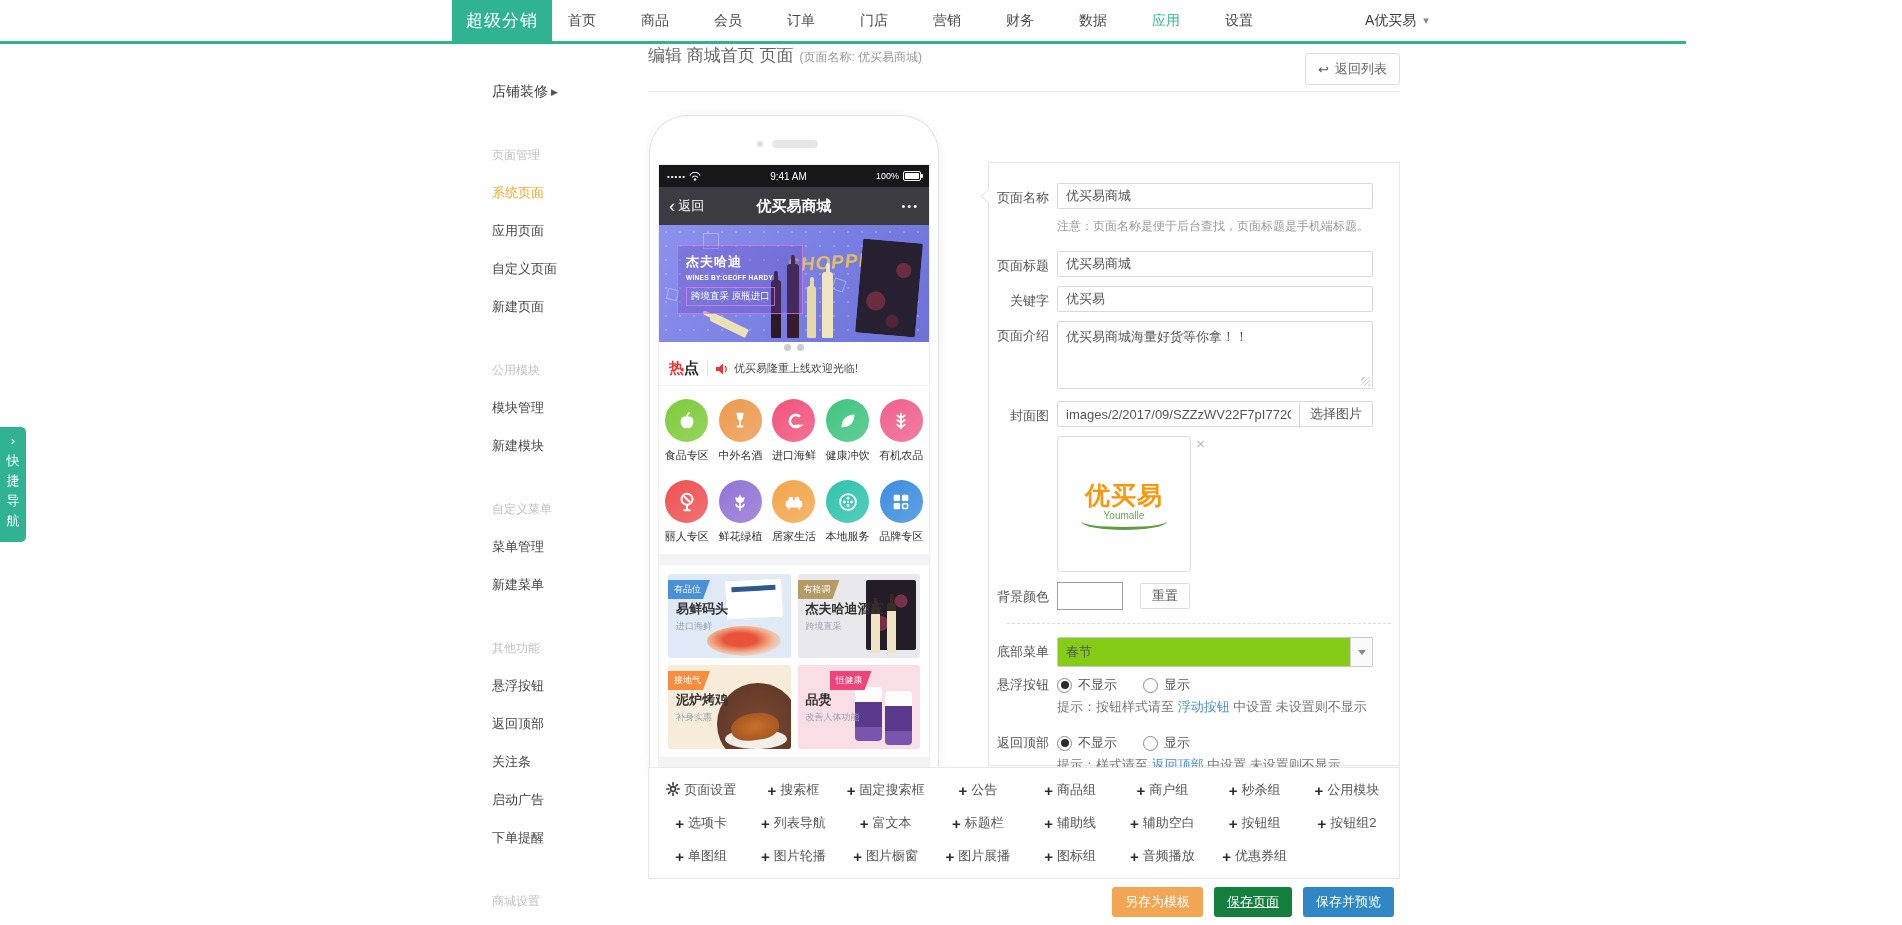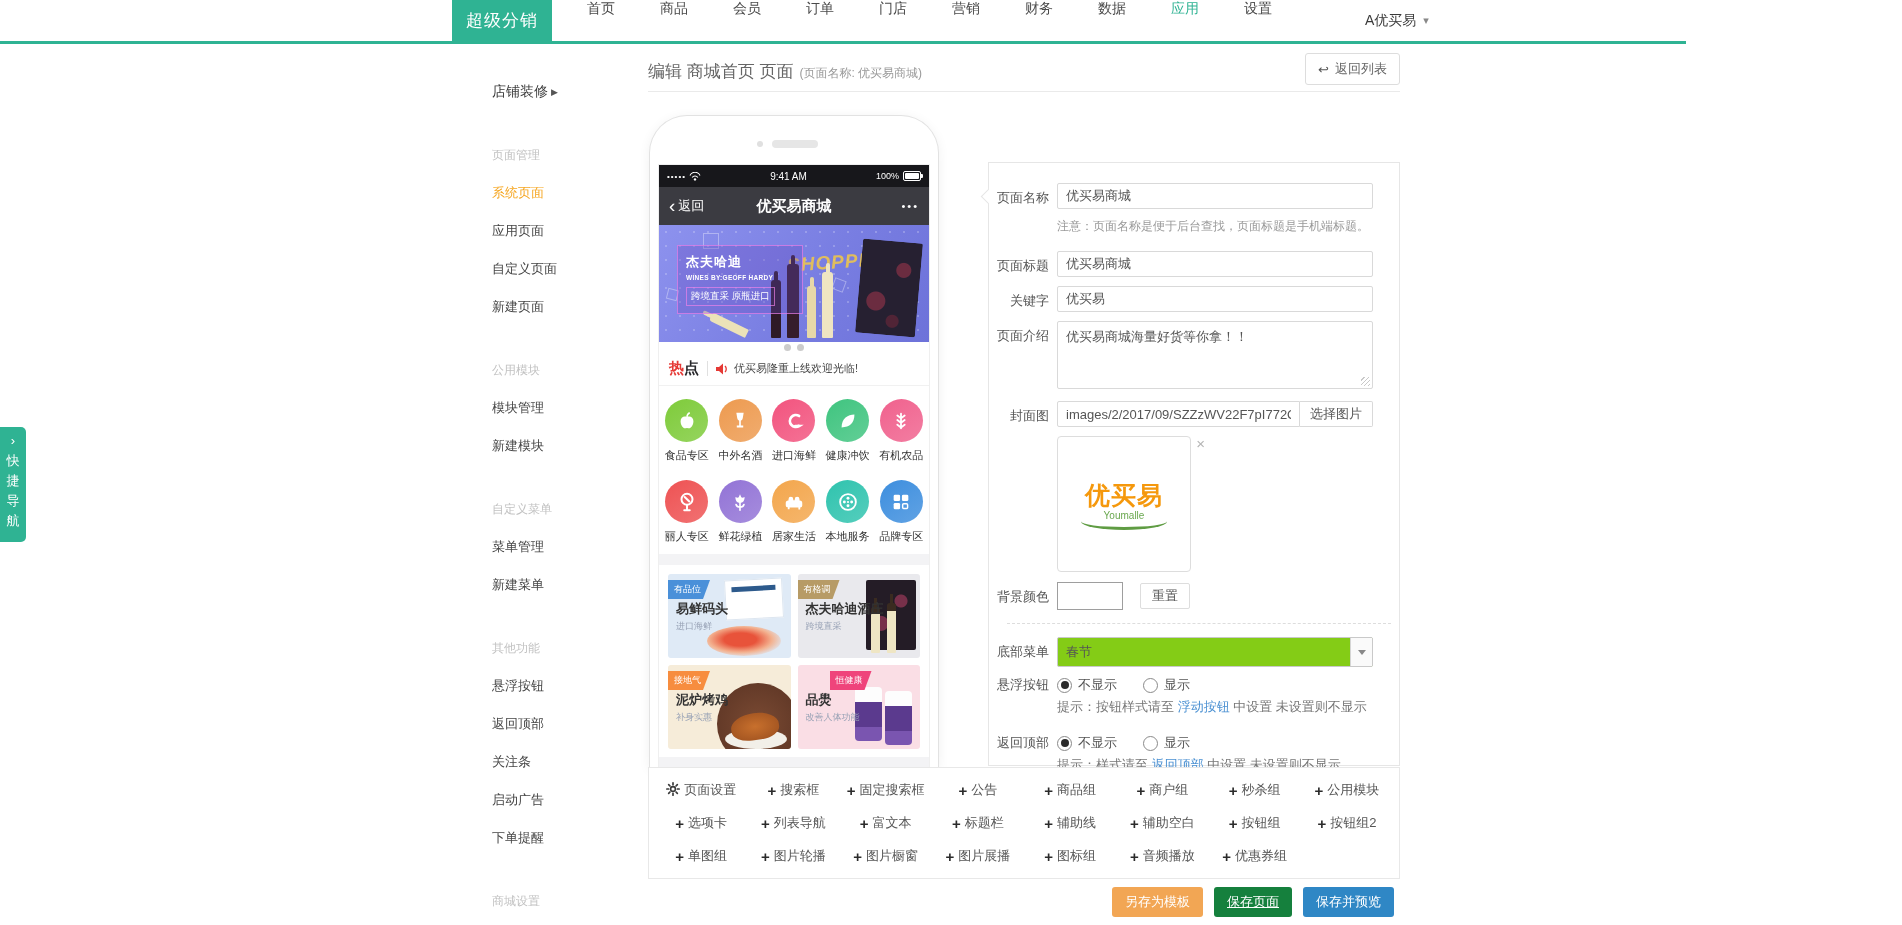--- a/index.html
+++ b/index.html
@@ -2,40 +2,40 @@
 <html><head>
 <meta charset="utf-8">
 <style>
   html,body{margin:0;padding:0}
   body{width:1902px;height:925px;position:relative;overflow:hidden;background:#fff;
        font-family:"Liberation Sans","DejaVu Sans",sans-serif;color:#333;font-size:14px}
   
   .header{position:absolute;left:0;top:0;width:1686px;height:41px;background:#fff;border-bottom:3px solid #2fb393}
   .brand{position:absolute;left:452px;top:0;width:100px;height:41px;background:#2fb393;color:#fff;
          display:flex;align-items:center;justify-content:center;font-size:17px;letter-spacing:1px}
-  .topnav{position:absolute;left:587px;top:0;height:41px;display:flex;gap:45px}
+  .topnav{position:absolute;left:568px;top:0;height:41px;display:flex;align-items:center;gap:45px}
   .nav-item{font-size:14px;color:#4a4a4a;cursor:pointer;white-space:nowrap}
   .nav-item.active{color:#2fb393}
   .usermenu{position:absolute;left:1365px;top:0;height:41px;display:flex;align-items:center;gap:7px;font-size:14px;color:#3a3a3a}
   .usermenu .caret{color:#888;font-size:11px}
   
   .quicknav{position:absolute;left:0;top:427px;width:26px;background:#2fb393;color:#fff;border-radius:0 5px 5px 0;
             padding:9px 0 11px;display:flex;flex-direction:column;align-items:center;gap:5px}
   .qn-arrow{font-size:13px;line-height:10px}
   .qn-label{width:14px;word-break:break-all;font-size:13px;line-height:20px;text-align:center}
   
   .sidebar{position:absolute;left:492px;top:60px;width:132px}
   .sb-title{font-size:14px;color:#3c3c3c;margin-top:23px}
   .sb-title .tri{font-size:9px;color:#555;margin-left:3px;vertical-align:1px}
   .side-hd{font-size:12px;color:#c2c2c2;margin-top:46px}
   .side-item{font-size:13px;color:#454545;margin-top:20px;cursor:pointer}
   .side-item.active{color:#f6a723}
   
   .chead{position:absolute;left:648px;top:44px;width:752px;height:47px;border-bottom:1px solid #eaeaea}
-  .chead-title{position:absolute;left:0;top:16px;font-size:17px;color:#666}
+  .chead-title{position:absolute;left:0;top:0;font-size:17px;color:#666}
   .chead-sub{font-size:12px;color:#9a9a9a;margin-left:6px}
   .back-btn{position:absolute;right:0;top:9px;border:1px solid #ddd;border-radius:3px;background:#fff;
             padding:6px 12px;font-size:13px;color:#666;display:flex;gap:6px;align-items:center;cursor:pointer}
   .back-btn .bicon{font-size:13px;color:#555}
   
   .phone{position:absolute;left:649px;top:115px;width:290px;height:653px;background:#fff;border:1px solid #e2e2e2;
          border-bottom:none;border-radius:38px 38px 0 0;box-shadow:0 2px 12px rgba(0,0,0,.06);box-sizing:border-box}
   .cam{position:absolute;left:107px;top:25px;width:6px;height:6px;border-radius:50%;background:#e0e0e0}
   .spk{position:absolute;left:122px;top:24px;width:46px;height:8px;border-radius:4px;background:#e6e6e6}
   .screen{position:absolute;left:8px;right:8px;top:48px;bottom:0;border:1px solid #efefef;border-bottom:none;overflow:hidden;background:#fff}

